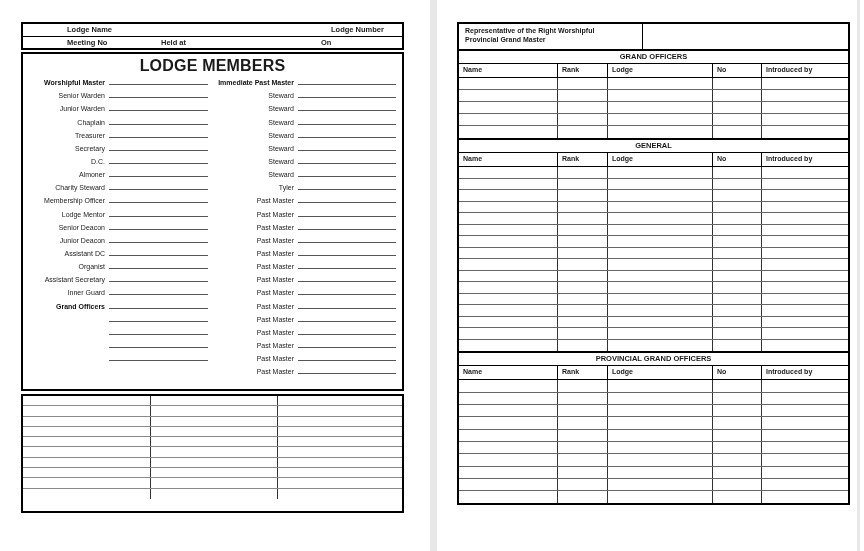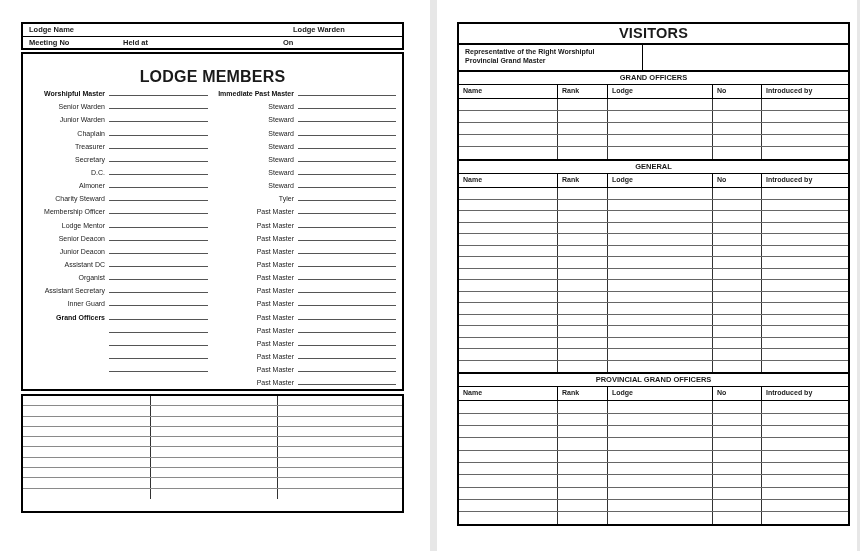--- a/index.html
+++ b/index.html
@@ -15,24 +15,24 @@
   .page{position:absolute;top:22px;background:#fff;}
   #page1{left:21px;width:383px;}
   #page2{left:457px;width:393px;}
 
   .box{border:2px solid #000;box-sizing:border-box;background:#fff;}
 
   
   #p1-header{height:28px;}
   .hrow{position:relative;height:12px;font-size:7.5px;font-weight:bold;line-height:12px;}
   .hrow.first{border-bottom:1px solid #000;}
-  .hlabel{position:absolute;top:0;white-space:nowrap;}
+  .hlabel{position:absolute;top:0;white-space:nowrap;margin-left:38px;}
 
   
-  #p1-members{margin-top:2px;height:339px;padding-top:14px;}
+  #p1-members{margin-top:2px;height:339px;padding-top:3px;}
   .lm-title{text-align:center;font-size:16px;font-weight:bold;line-height:17px;letter-spacing:.2px;}
   .lm-sub{text-align:center;font-size:7.5px;line-height:10px;margin-bottom:3px;color:#222;}
   .officers{display:flex;padding:0 4px;}
   .ocol-left{width:183px;}
   .ocol-right{flex:1;}
   .orow{display:flex;height:13.15px;align-items:flex-end;}
   .olabel{font-size:7px;line-height:9px;text-align:right;white-space:nowrap;color:#222;}
   .olabel.b{font-weight:bold;color:#111;}
   .ocol-left .olabel{width:78px;}
   .ocol-right .olabel{width:84px;}
@@ -76,21 +76,21 @@
 <body>
 
 <div class="gutter" id="gutter-mid"></div>
 <div class="gutter" id="gutter-right"></div>
 
 <div class="page" id="page1">
 
   <div class="box" id="p1-header">
     <div class="hrow first">
       <span class="hlabel" style="left:6px">Lodge Name</span>
-      <span class="hlabel" style="left:270px">Lodge Warden</span>
+      <span class="hlabel" style="left:270px">Lodge Number</span>
     </div>
     <div class="hrow">
       <span class="hlabel" style="left:6px">Meeting No</span>
       <span class="hlabel" style="left:100px">Held at</span>
       <span class="hlabel" style="left:260px">On</span>
     </div>
   </div>
 
   <div class="box" id="p1-members">
     <div class="lm-title">LODGE MEMBERS</div>
@@ -334,21 +334,20 @@
           <div class="mcell"></div>
           <div class="mcell"></div>
         </div>
       </div>
   </div>
 
 </div>
 
 <div class="page box" id="page2">
 
-  <div class="vtitle">VISITORS</div>
 
   <div class="vrep">
     <div class="vrep-left">
       <div>Representative of the Right Worshipful</div>
       <div>Provincial Grand Master</div>
     </div>
     <div class="vrep-right"></div>
   </div>
 
   <div class="vsec">

